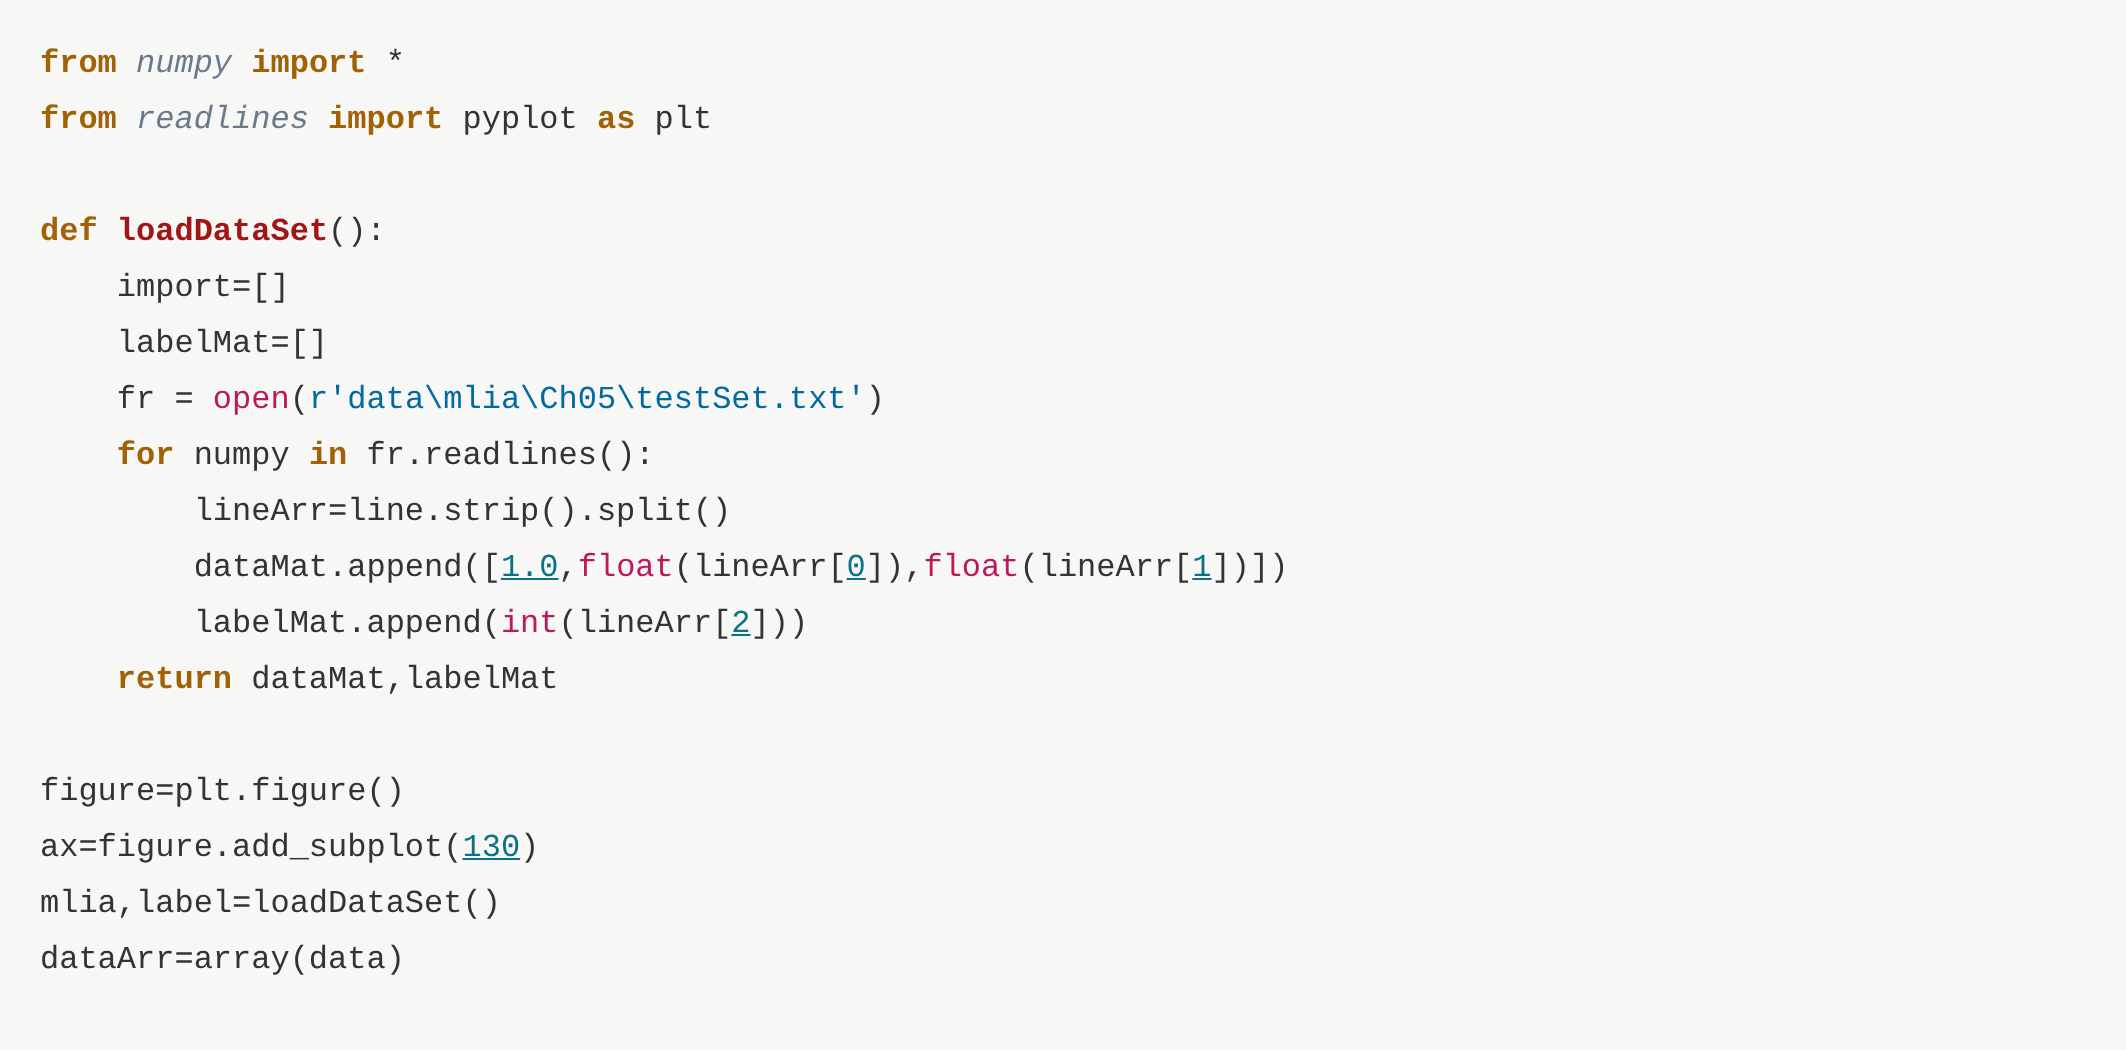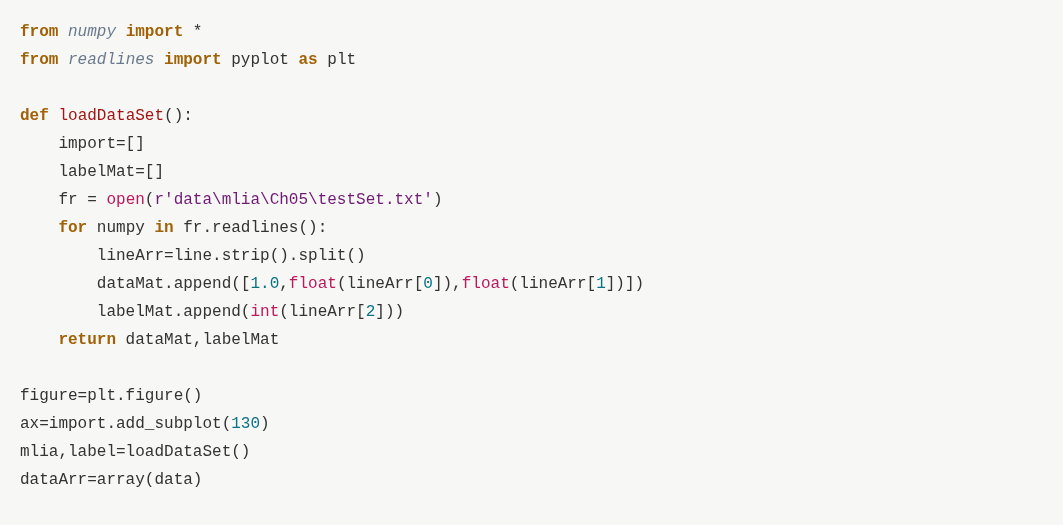--- a/index.html
+++ b/index.html
@@ -17,37 +17,37 @@
       width: 1063px;
       height: 525px;
       overflow: hidden;
     }
     pre {
       font-family: inherit;
       white-space: pre;
     }
     .kw { color: #a16207; font-weight: bold; }
     .mod { color: #6a7a8c; font-style: italic; }
-    .fn { color: #a31515; font-weight: normal; }
+    .fn { color: #a31515; font-weight: bold; }
     .builtin { color: #be185d; }
-    .num { color: #0b7285; }
-    .str { color: #701a75; }
+    .num { color: #0b7285; text-decoration: underline; }
+    .str { color: #0369a1; }
   </style>
 </head>
 <body>
 
 <pre><span><span class="kw">from</span> <span class="mod">numpy</span> <span class="kw">import</span> <span>*</span></span>
 <span><span class="kw">from</span> <span class="mod">readlines</span> <span class="kw">import</span> <span>pyplot</span> <span class="kw">as</span> <span>plt</span></span>
 
 <span><span class="kw">def</span> <span class="fn">loadDataSet</span><span>():</span></span>
 <span>    import=[]</span>
 <span>    labelMat=[]</span>
 <span><span>    fr = </span><span class="builtin">open</span><span>(</span><span class="str">r'data\mlia\Ch05\testSet.txt'</span><span>)</span></span>
 <span><span>    </span><span class="kw">for</span><span> numpy </span><span class="kw">in</span><span> fr.readlines():</span></span>
 <span>        lineArr=line.strip().split()</span>
 <span><span>        dataMat.append([</span><span class="num">1.0</span><span>,</span><span class="builtin">float</span><span>(lineArr[</span><span class="num">0</span><span>]),</span><span class="builtin">float</span><span>(lineArr[</span><span class="num">1</span><span>])])</span></span>
 <span><span>        labelMat.append(</span><span class="builtin">int</span><span>(lineArr[</span><span class="num">2</span><span>]))</span></span>
 <span><span>    </span><span class="kw">return</span><span> dataMat,labelMat</span></span>
 
 <span>figure=plt.figure()</span>
-<span><span>ax=import.add_subplot(</span><span class="num">130</span><span>)</span></span>
+<span><span>ax=figure.add_subplot(</span><span class="num">130</span><span>)</span></span>
 <span>mlia,label=loadDataSet()</span>
 <span>dataArr=array(data)</span></pre>
 
 </body></html>

